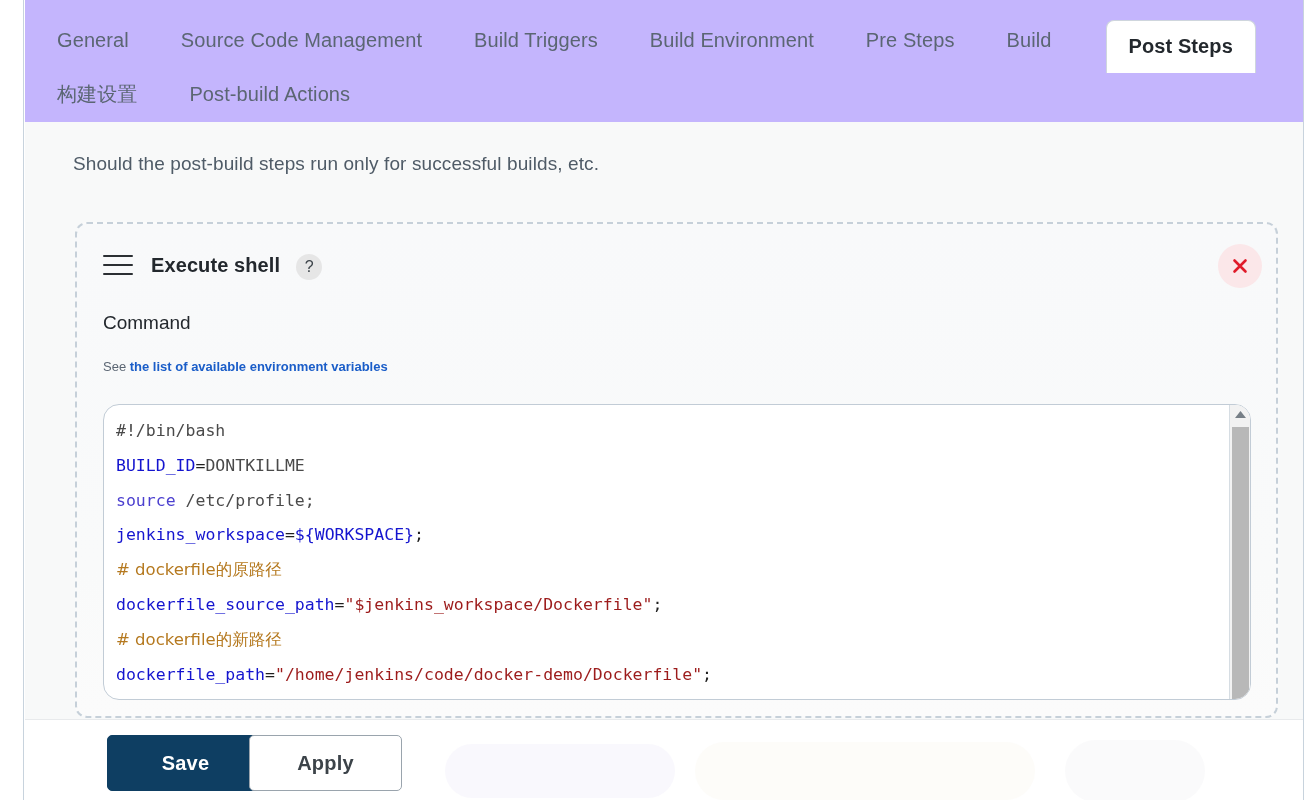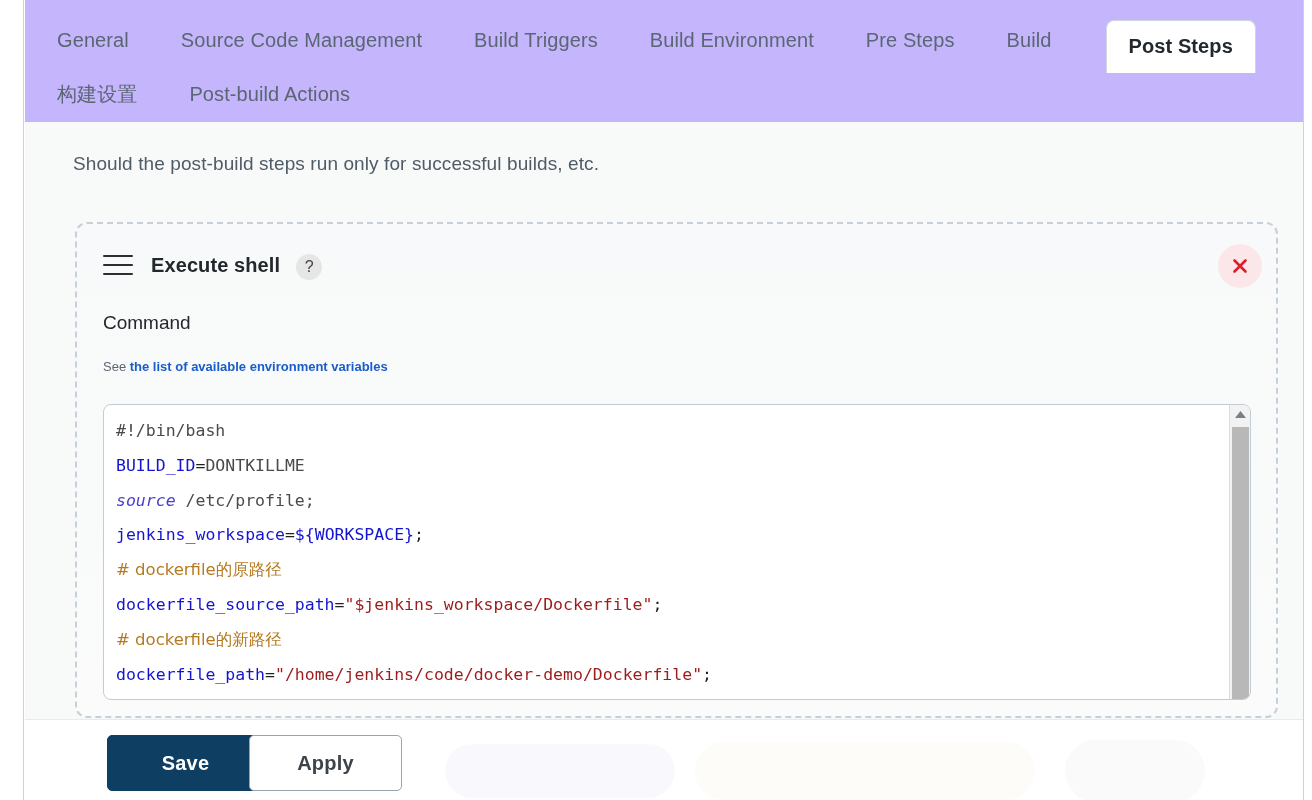--- a/index.html
+++ b/index.html
@@ -193,21 +193,21 @@
   }
 
   
   .editor {
     position: absolute;
     left: 26px;
     top: 180px;
     width: 1148px;
     height: 296px;
     border: 1px solid #c2ccd6;
-    border-radius: 8px;
+    border-radius: 16px;
     background: #ffffff;
     box-sizing: border-box;
     overflow: hidden;
     padding-left: 40px;
   }
   .code {
     position: absolute;
     left: 0; top: 0;
     width: 1120px;
     padding: 9px 0 0 12px;
@@ -217,21 +217,21 @@
     line-height: 34.8px;
     white-space: pre;
     color: #333333;
   }
   .code .ln { display: block; height: 34.8px; }
   .tok-var { color: #1414cf; }
   .tok-str { color: #9c1b1b; }
   .tok-com { color: #b5791f; }
   .tok-plain { color: #4a4a4a; }
   .tok-op { color: #1f1f1f; }
-  .tok-kw { color: #4b3fcf; font-style: italic; }
+  .tok-kw { color: #4b3fcf; }
   .cjk-code { font-family: "DejaVu Sans", sans-serif; }
 
   
   .sb-track {
     position: absolute;
     right: 0; top: 0;
     width: 21px;
     height: 100%;
     background: #f2f2f2;
     border-left: 1px solid #d6dde3;

